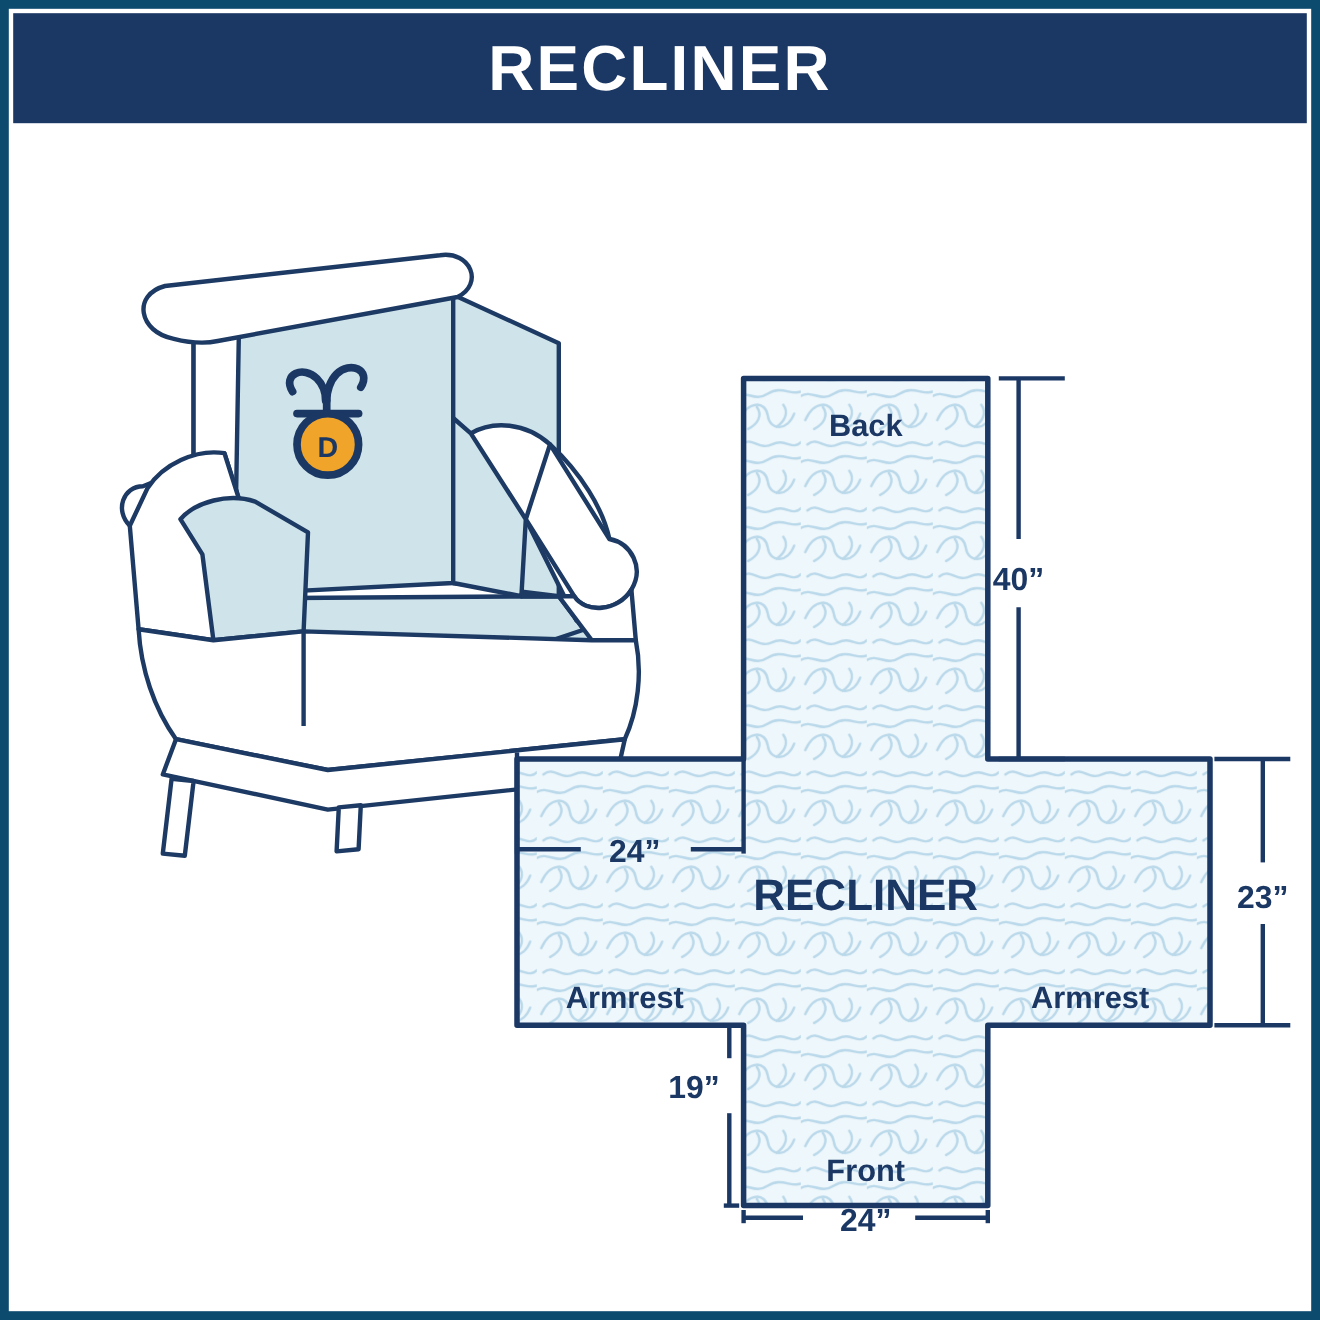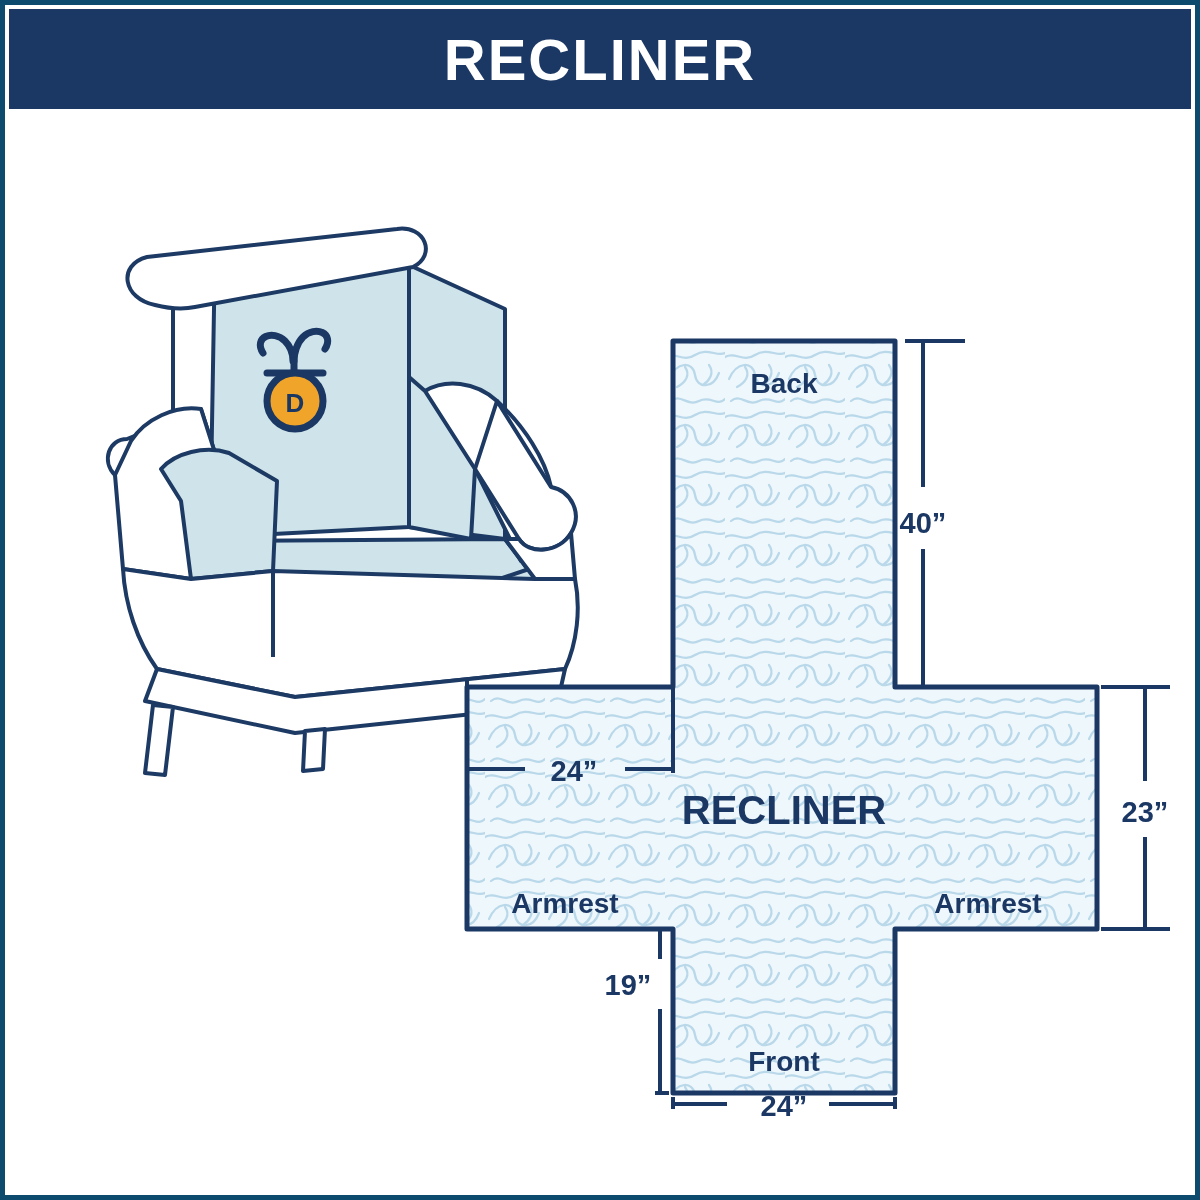--- a/index.html
+++ b/index.html
@@ -5,21 +5,21 @@
   html,body{margin:0;padding:0;}
   body{
     width:1200px;height:1200px;
     background:#ffffff;
     font-family:"Liberation Sans", sans-serif;
     position:relative;
     overflow:hidden;
   }
   .page{
     position:absolute;inset:0;
-    border:5px solid #0c4a6e;
+    border:8px solid #0c4a6e;
     box-sizing:border-box;
   }
   .header{
     position:absolute;left:4px;top:4px;right:4px;height:100px;
     background:#1b3764;
     display:flex;align-items:center;justify-content:center;
   }
   .header-title{
     color:#ffffff;
     font-size:58px;

